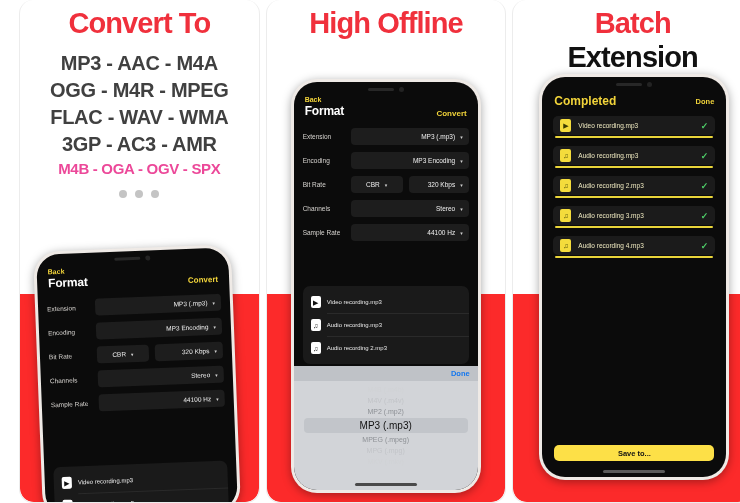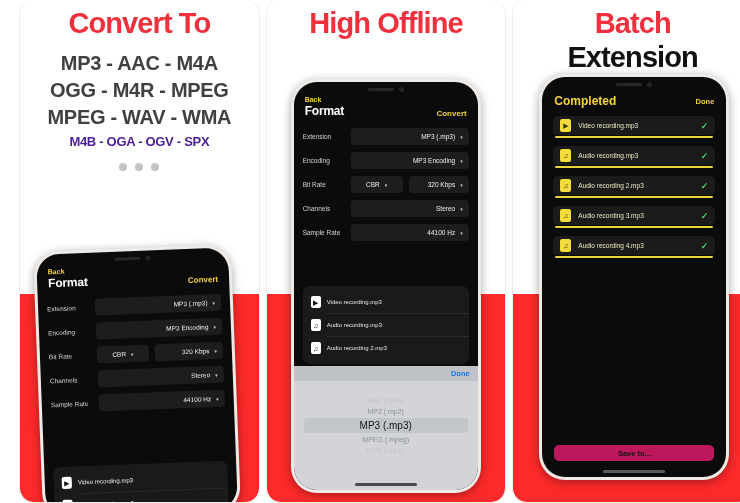--- a/index.html
+++ b/index.html
@@ -61,22 +61,22 @@
   .fmt-list { position: relative; z-index: 4; text-align: center; margin-top: 10px; }
   .fmt-row {
     color: #404040;
     font-weight: bold;
     font-size: 20px;
     line-height: 27px;
     letter-spacing: -0.3px;
     white-space: nowrap;
   }
   .fmt-row.small {
-    color: #4c1d95;
-    font-size: 13px;
+    color: #ec4899;
+    font-size: 15px;
     line-height: 22px;
     font-weight: bold;
   }
   .dots { margin-top: 10px; display: flex; justify-content: center; gap: 8px; }
   .dots i { width: 8px; height: 8px; border-radius: 50%; background: #c4c4c4; display: block; }
 
   
   .phone {
     position: absolute;
     background: #efeae6;
@@ -186,41 +186,42 @@
     display: flex; align-items: center; justify-content: center;
     color: #3b3b00; font-size: 7px; line-height: 1;
   }
   .taskrow .tname { color: #efe9c0; font-size: 6.5px; flex: 1 1 auto; }
   .taskrow .tcheck { color: #4fd06a; font-size: 9px; font-weight: bold; }
   .tbar { height: 2px; background: #e9d53a; border-radius: 1px; margin: 1px 2px 0 2px; }
 
   .saveto {
     position: absolute; left: 12px; right: 12px; bottom: 16px;
     height: 16px; border-radius: 5px;
-    background: #be185d;
+    background: #fde047;
     display: flex; align-items: center; justify-content: center;
     color: #121212; font-size: 7.5px; font-weight: bold;
   }
 </style>
 </head>
 <body>
 
 <div class="stage">
 
   <div class="panel">
     <div class="red-band" style="height:208px"></div>
 
     <div class="headline">
       <div class="l1">Convert To</div>
     </div>
 
     <div class="fmt-list">
       <div class="fmt-row">MP3 - AAC - M4A</div>
       <div class="fmt-row">OGG - M4R - MPEG</div>
-      <div class="fmt-row">MPEG - WAV - WMA</div>
+      <div class="fmt-row">FLAC - WAV - WMA</div>
+      <div class="fmt-row">3GP - AC3 - AMR</div>
       <div class="fmt-row small">M4B - OGA - OGV - SPX</div>
       <div class="dots">
         <i></i>
         <i></i>
         <i></i>
       </div>
     </div>
 
     <div class="phone" style="left:18px; top:248px; width:198px; height:268px; transform:rotate(-2.2deg);">
       <div class="screen">

